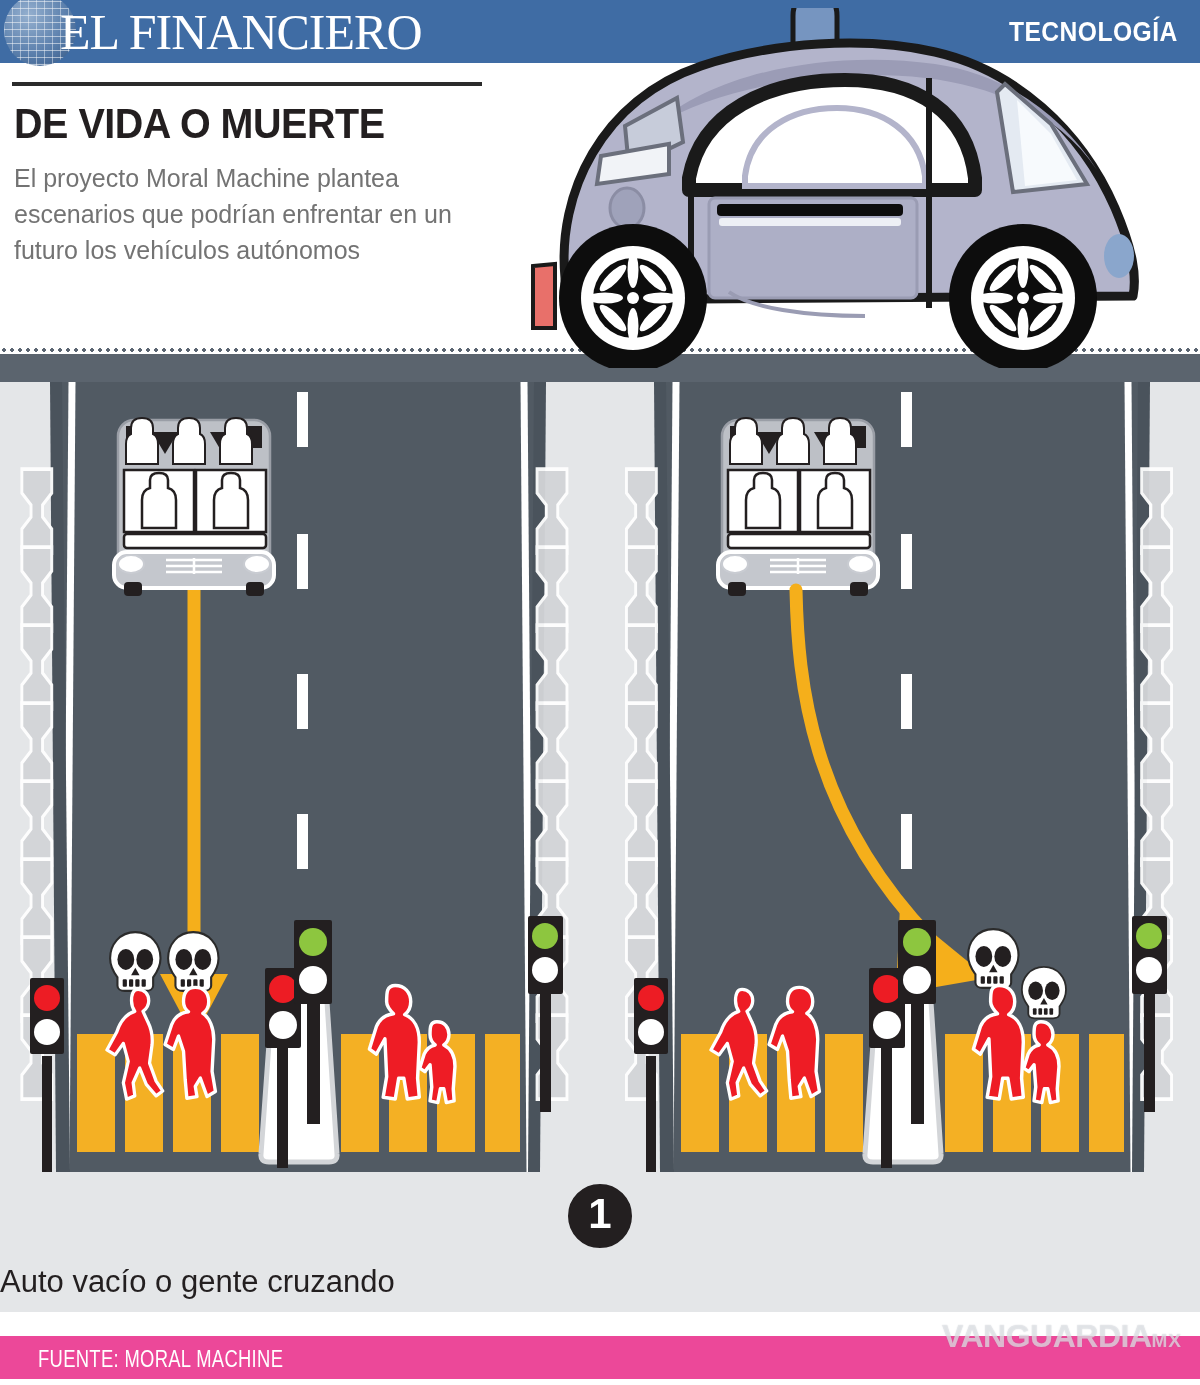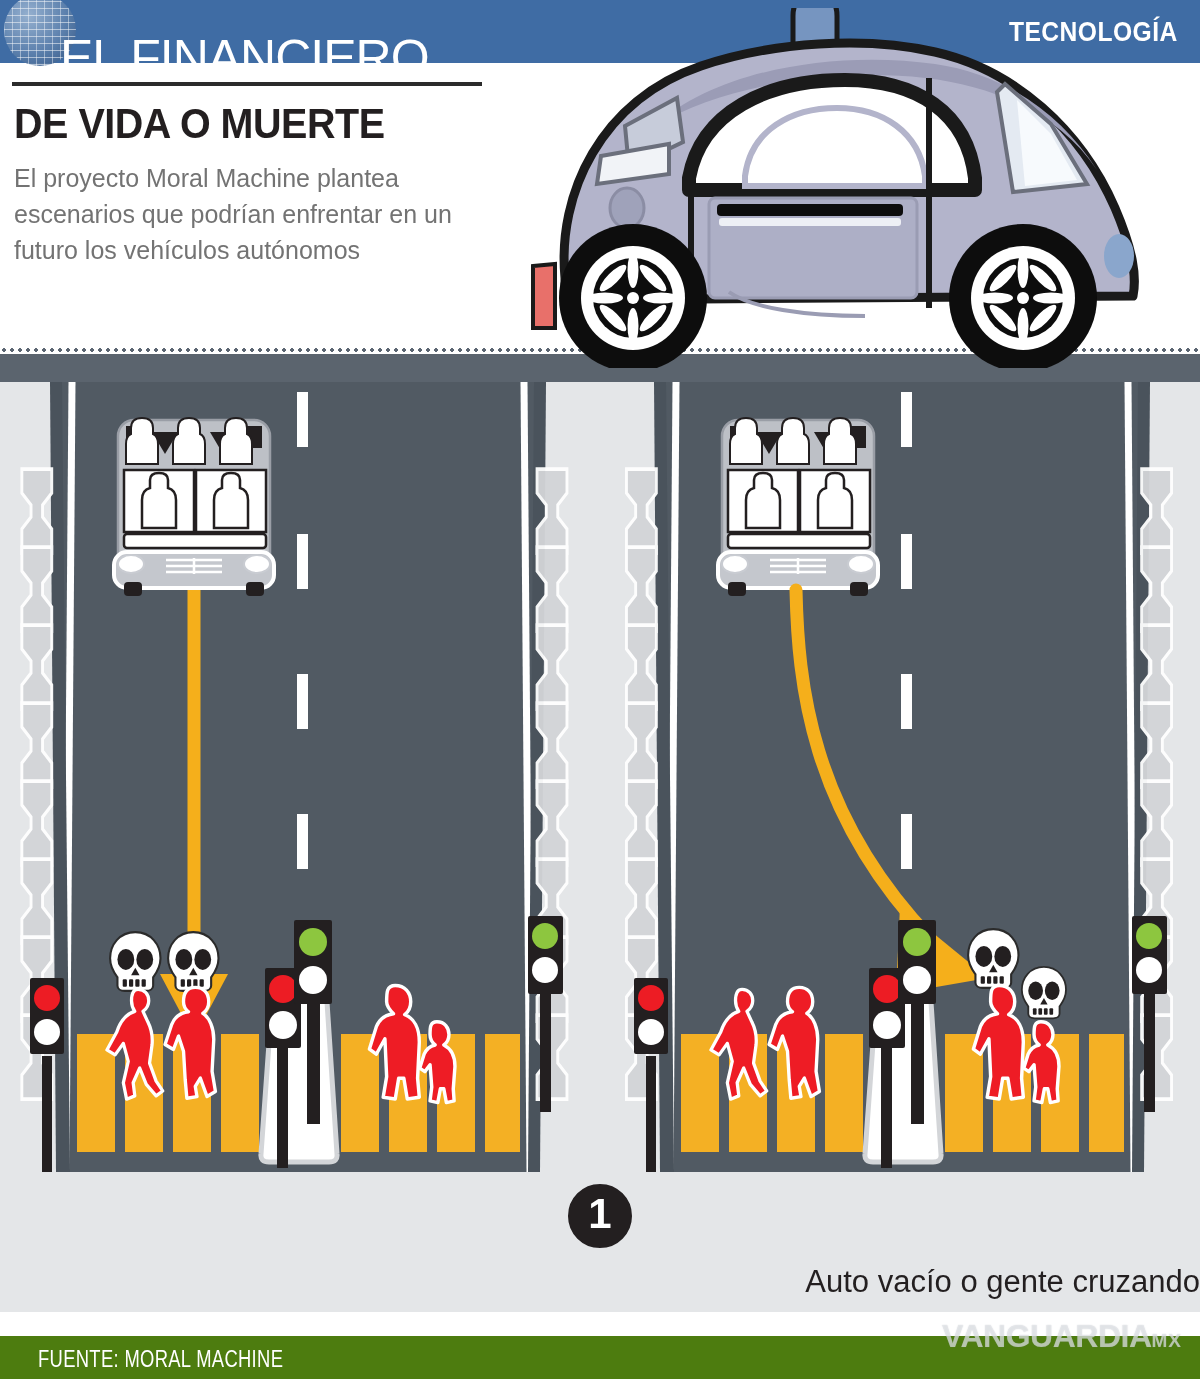--- a/index.html
+++ b/index.html
@@ -22,25 +22,24 @@
     border-radius:50%;
     background:
       repeating-linear-gradient(to bottom, rgba(255,255,255,.55) 0 1px, transparent 1px 7px),
       repeating-linear-gradient(to right, rgba(255,255,255,.45) 0 1px, transparent 1px 8px),
       radial-gradient(circle at 34% 30%, #9ab4d2 0%, #5d81ad 55%, #30527f 100%);
     opacity:.95;
     z-index:6;
   }
   .masthead{
     position:absolute; left:60px; top:4px;
-    font-family:Liberation Sans, sans-serif;
+    font-family:Liberation Serif, serif;
     font-size:50px; letter-spacing:-1px; color:#ffffff;
     line-height:56px; white-space:nowrap;
     z-index:7;
-    margin-top:26px;
   }
   .section-tag{
     position:absolute; right:22px; top:16px;
     font-size:28px; font-weight:bold; color:#ffffff;
     letter-spacing:.5px;
     transform:scaleX(.88); transform-origin:right center;
     z-index:8;
   }
   .hairline{
     position:absolute; left:12px; top:82px; width:470px; height:4px;
@@ -88,28 +87,28 @@
     position:absolute; left:50%; top:0; transform:translateX(-50%);
     width:72px; height:72px; border-radius:50%;
     background:#231f20; border:4px solid #E4E6E8;
     display:flex; align-items:center; justify-content:center;
   }
   .badge span{
     color:#fff; font-size:42px; font-weight:bold; line-height:1;
     transform:translateY(-2px);
   }
   .caption-text{
-    position:absolute; left:0; top:84px; width:1200px; text-align:right;
+    position:absolute; left:0; top:84px; width:1200px; text-align:left;
     font-size:31px; color:#231f20; font-weight:500;
   }
 
   
   .footer-bar{
     position:absolute; left:0; top:1336px; width:1200px; height:43px;
-    background:#4d7c0f; z-index:5;
+    background:#ec4899; z-index:5;
   }
   .footer-src{
     position:absolute; left:38px; top:10px;
     font-size:23px; color:#ffffff; letter-spacing:.4px;
     transform:scaleX(.80); transform-origin:left center;
     white-space:nowrap;
   }
   .watermark{
     position:absolute; right:18px; top:1318px; z-index:9;
     font-family:Liberation Sans, sans-serif;

